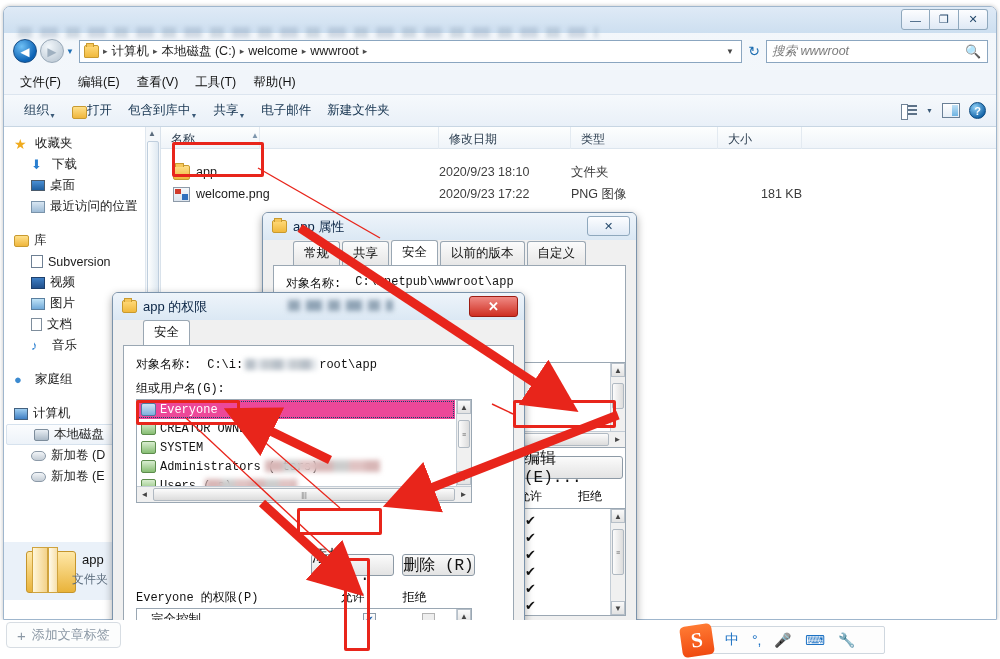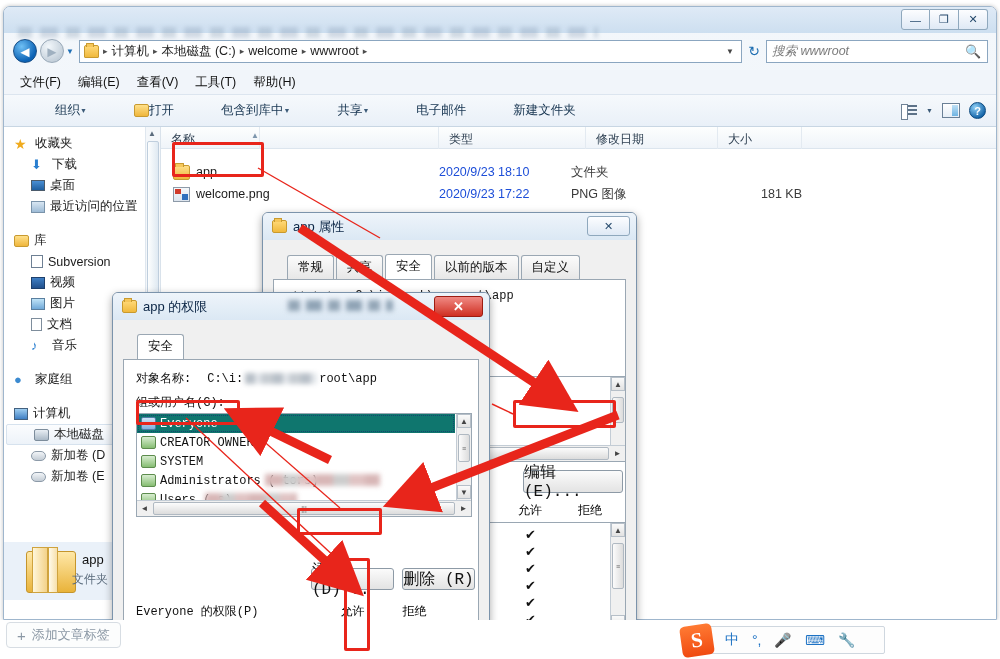--- a/index.html
+++ b/index.html
@@ -80,21 +80,21 @@
     display:flex; align-items:center; padding-left:16px; gap:17px;
     font-size:12.5px; color:#111;
   }
   
   .toolbar {
     position:absolute; left:0; top:88px; width:994px; height:32px;
     background:linear-gradient(#f6f9fc,#e9f0f8); border-bottom:1px solid #c8d6e3;
     display:flex; align-items:center; padding-left:20px; gap:16px;
     font-size:12.5px; color:#15334f;
   }
-  .tbitem { display:flex; align-items:center; cursor:default;margin-left:31px; }
+  .tbitem { display:flex; align-items:flex-end; cursor:default; }
   .caretd { font-size:7px; color:#3b5a78; }
   .tbright { margin-left:auto; display:flex; align-items:center; gap:9px; padding-right:12px; }
   .ico-views { width:16px; height:14px; position:relative; }
   .ico-views:before{content:"";position:absolute;left:0;top:0;width:5px;height:14px;border:1px solid #6f8296;background:#fff;}
   .ico-views:after{content:"";position:absolute;left:7px;top:1px;width:9px;height:2px;background:#5d7288;box-shadow:0 4px 0 #5d7288,0 8px 0 #5d7288;}
   .ico-pane { width:18px; height:15px; border:1px solid #6a8096; background:linear-gradient(#fff,#e6eef6); position:relative;}
   .ico-pane:after{content:"";position:absolute;right:1px;top:1px;width:6px;height:11px;background:linear-gradient(#bfe0f5,#6fb4e2);}
   .ico-help { width:17px;height:17px;border-radius:50%;
     background:radial-gradient(circle at 35% 30%, #8fd0f7, #1464a8 75%);
     border:1px solid #0c4a80; color:#fff; font-size:11px; font-weight:bold;
@@ -112,21 +112,21 @@
   .navscroll { position:absolute; right:0; top:0; width:15px; height:494px; background:#f4f7fa; border-left:1px solid #dfe7ef;}
   .navscroll .up { position:absolute; left:2px; top:2px; font-size:8px; color:#5a6b7c;}
   .navscroll .thumb { position:absolute; left:1px; top:14px; width:12px; height:300px; background:linear-gradient(90deg,#fdfefe,#dfe9f2); border:1px solid #bfcedd; border-radius:2px;}
 
   .filepane { flex:1; position:relative; }
   .colhead { height:22px; background:linear-gradient(#fdfefe,#eff4f9); border-bottom:1px solid #dce5ee; display:flex; font-size:12px; color:#2c3e50; position:relative;}
   .colhead div { padding:4px 0 0 10px; border-right:1px solid #e3eaf1; height:22px; }
   .sortmark { position:absolute; left:80px; top:0px; font-size:8px; color:#7d96ad;}
   .filerow { height:22px; display:flex; align-items:center; font-size:12.5px; color:#1b1b1b; }
   .fr-name { width:278px; display:flex; align-items:center; padding-left:12px; }
-  .fr-date { width:132px; color:#1d4ed8;}
+  .fr-date { width:132px; color:#404040;}
   .fr-type { width:147px; color:#3a3a3a;}
   .fr-size { width:84px; text-align:right; color:#3a3a3a;}
   .ficon { width:17px; height:15px; margin-right:6px; flex:0 0 auto;}
   .folder-ic { background:linear-gradient(#ffe08a,#efb63c); border:1px solid #c89a30; border-radius:2px; position:relative;}
   .folder-ic:before{content:"";position:absolute;left:1px;top:-3px;width:7px;height:3px;background:#f6c95d;border:1px solid #c89a30;border-bottom:none;border-radius:1px 1px 0 0;}
 
   
   .bottomstrip { position:absolute; left:0; top:620px; width:1000px; height:39px; background:#fff; }
   .tagbtn {
     position:absolute; left:6px; top:622px; height:26px; padding:0 10px;
@@ -168,40 +168,40 @@
     position:absolute; right:6px; top:3px; width:43px; height:20px;
     border:1px solid #8fa8bd; border-radius:3px;
     background:linear-gradient(#fcfdff,#dfe9f5);
     display:flex;align-items:center;justify-content:center;
     font-size:11px;color:#274b6d;
   }
   .closeX.red {
     background:linear-gradient(#f08a84,#cf2f22); border:1px solid #9c1c12; color:#fff;
     width:49px; height:21px; font-size:13px; font-weight:bold;
   }
-  .tabstrip { display:flex; padding-left:24px; margin-top:14px; font-size:12.5px; align-items:center;}
+  .tabstrip { display:flex; padding-left:30px; margin-top:0; font-size:12.5px; align-items:center;}
   .tab {
     padding:3px 10px 3px; border:1px solid #9aa7b3;
     background:linear-gradient(#fbfbfb,#e7e7e7); border-bottom:none;
     border-radius:3px 3px 0 0; margin-right:2px; color:#111;
     font-family:"Liberation Sans", sans-serif;
   }
   .tab.active { background:#fff; position:relative; z-index:2; padding-bottom:4px;}
   .panel { border:1px solid #9aa7b3; background:#fff; margin:0 10px 10px 10px; position:relative; }
   .mono { font-family:"Liberation Mono","DejaVu Sans Mono",monospace; font-size:12px; color:#111; }
   .btn {
     border:1px solid #8d9aa6; border-radius:3px;
     background:linear-gradient(#fbfbfb,#e3e3e3);
     font-size:16px; color:#111; display:flex; align-items:center; justify-content:center;
     font-family:"Liberation Mono","DejaVu Sans Mono",monospace;
   }
   .btn.disabled { color:#9b9b9b; }
   .listbox { border:1px solid #9aa7b3; background:#fff; position:relative; overflow:hidden;}
   .lrow { height:19px; display:flex; align-items:center; padding-left:4px; font-size:12px;}
-  .lrow.sel { background:#0f766e; color:#fff; outline:1px dotted #14466f; outline-offset:-2px;}
+  .lrow.sel { background:#ec4899; color:#fff; outline:1px dotted #14466f; outline-offset:-2px;}
   .usericon { width:15px; height:13px; margin-right:4px; flex:0 0 auto; }
   .vscroll { position:absolute; right:0; top:0; width:15px; bottom:0; background:#f0f0f0; border-left:1px solid #c3ccd5;}
   .vscroll .ar { height:14px; display:flex;align-items:center;justify-content:center;font-size:8px;color:#444;background:linear-gradient(#fafafa,#e2e2e2);border:1px solid #b6bfc8;}
   .vscroll .arb { position:absolute; bottom:0; left:0; right:0; }
   .vthumb { position:absolute; left:1px; width:12px; background:linear-gradient(90deg,#fcfcfc,#dcdcdc); border:1px solid #b0b9c2; border-radius:2px; display:flex;align-items:center;justify-content:center;font-size:7px;color:#666;}
   .hscroll { position:absolute; left:0; right:0; bottom:0; height:16px; background:#f0f0f0; border-top:1px solid #c3ccd5; display:flex; align-items:center;}
   .hscroll .ar { width:15px; height:15px; display:flex;align-items:center;justify-content:center;font-size:8px;color:#444;}
   .hthumb { flex:1; height:13px; margin:0 1px; background:linear-gradient(#fcfcfc,#dcdcdc); border:1px solid #b0b9c2; border-radius:2px; display:flex;align-items:center;justify-content:center;font-size:7px;color:#666;}
 
   .permhdr { display:flex; font-size:12px; }
@@ -368,22 +368,22 @@
 
         <div class="navscroll">
           <div class="up">▲</div>
           <div class="thumb"></div>
         </div>
       </div>
 
       <div class="filepane">
         <div class="colhead">
           <div style="width:278px;">名称</div>
+          <div style="width:132px;">修改日期</div>
           <div style="width:147px;">类型</div>
-          <div style="width:132px;">修改日期</div>
           <div style="width:84px;">大小</div>
           <div class="sortmark">▲</div>
         </div>
 
         <div class="filerow" style="margin-top:12px;">
           <div class="fr-name">
             <span class="ficon folder-ic"></span>
             <span>app</span>
           </div>
           <div class="fr-date">2020/9/23 18:10</div>
@@ -465,21 +465,21 @@
 
       <div class="btn" style="position:absolute; left:252px; top:358px; width:100px; height:23px;">高级 (V)</div>
     </div>
 
     <div style="position:absolute; left:12px; bottom:8px; right:12px; height:25px; display:flex; justify-content:flex-end; gap:10px;">
       <div class="btn" style="width:82px;height:23px;">取消</div>
       <div class="btn disabled" style="width:92px;height:23px;">应用 (A)</div>
     </div>
   </div>
 
-  <div class="dlg" style="left:112px; top:292px; width:378px; height:367px;">
+  <div class="dlg" style="left:112px; top:292px; width:413px; height:367px;">
     <div class="dlg-title">
       <span class="ti-folder"></span>
       <span>app 的权限</span>
       <span class="blur-sm" style="position:absolute;left:175px;top:7px;width:105px;height:11px;background:repeating-linear-gradient(90deg,#93a5b6 0 12px,transparent 12px 18px,#8fa3b5 18px 34px,transparent 34px 40px);"></span>
       <div class="closeX red">✕</div>
     </div>
 
     <div class="tabstrip">
       <div class="tab active">安全</div>
     </div>

